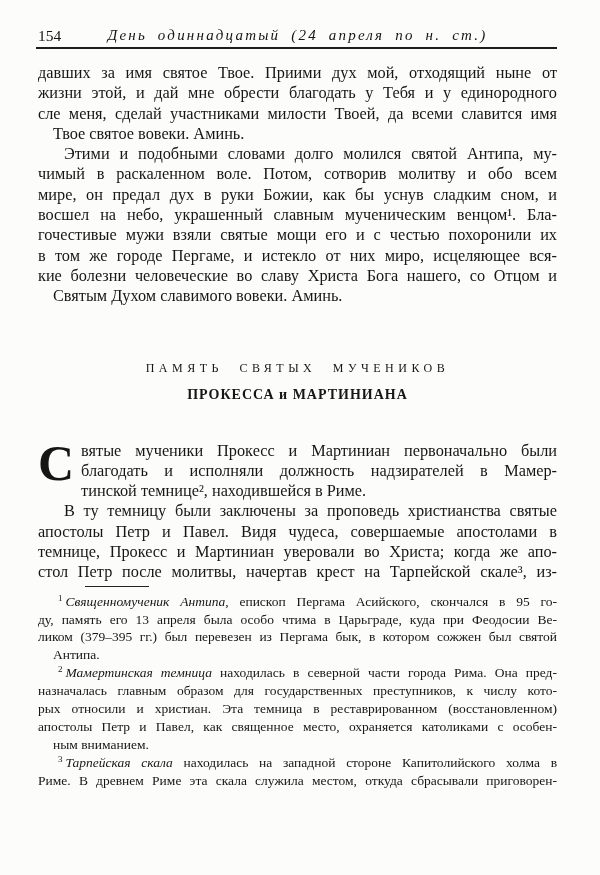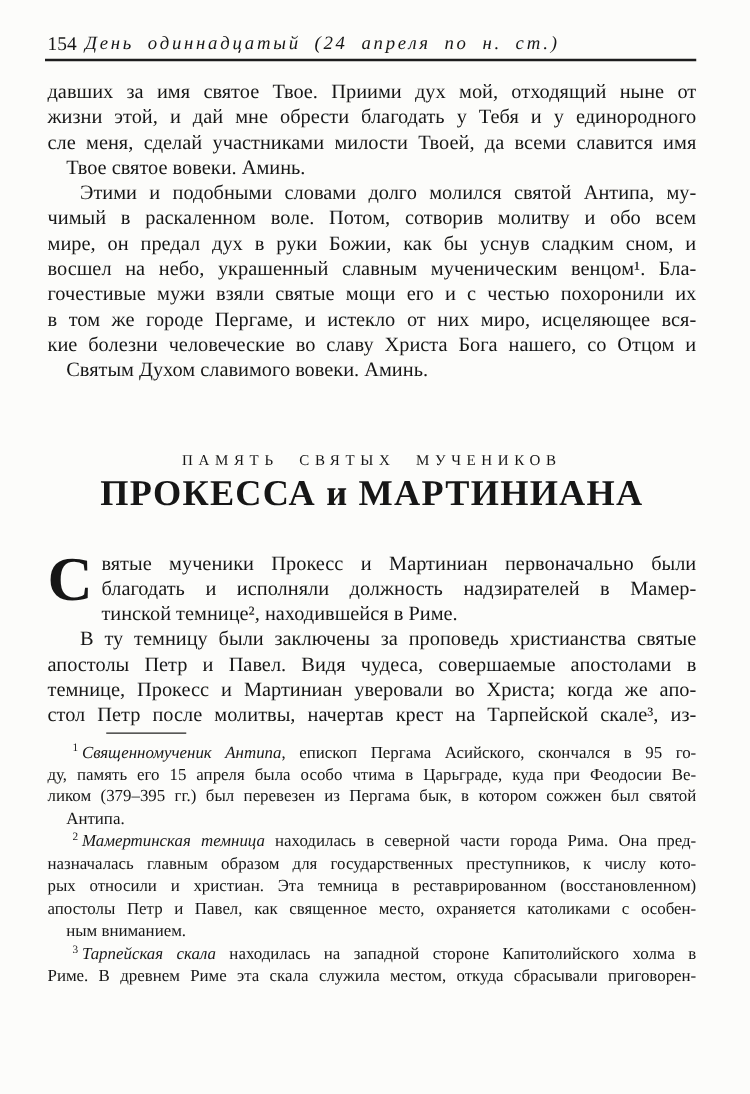--- a/index.html
+++ b/index.html
@@ -9,21 +9,21 @@
     font-family:"Liberation Serif","DejaVu Serif",serif;
     color:#161616;
     position:relative;
     overflow:hidden;
   }
   .page{position:absolute;inset:0;}
   
   .hdr{position:absolute;top:27px;left:38px;width:519px;height:20px;}
   .pagenum{position:absolute;left:0;top:0;font-size:15.5px;}
   .runtitle{
-    display:block;
+    display:block;text-align:center;
     font-style:italic;font-size:15px;
     letter-spacing:2.2px;word-spacing:5px;
     padding:0 30px;
   }
   .hrule{position:absolute;top:47px;left:36px;width:521px;height:2px;background:#1d1d1d;}
   
   .col{position:absolute;top:63px;left:38px;width:519px;}
   .para{margin:0;}
   .jl{
     font-size:16.3px;line-height:20.3px;
@@ -33,21 +33,21 @@
   .jl.final{text-align-last:left;margin-left:15px;}
   .jl.indent{text-indent:26px;}
   
   .kicker{
     margin-top:52px;text-align:center;
     font-size:12px;line-height:18px;
     letter-spacing:4.5px;word-spacing:9px;
   }
   .bigtitle{
     margin-top:6px;text-align:center;
-    font-size:29px;line-height:24px;font-weight:bold;
+    font-size:14px;line-height:24px;font-weight:bold;
     letter-spacing:1px;
   }
   
   .dc-para{margin-top:34px;}
   .dropcap{
     float:left;
     font-size:50px;line-height:40px;
     font-weight:bold;
     padding:2px 7px 0 0;
   }
@@ -109,21 +109,21 @@
       <div class="jl">темнице, Прокесс и Мартиниан уверовали во Христа; когда же апо-</div>
       <div class="jl">стол Петр после молитвы, начертав крест на Тарпейской скале³, из-</div>
     </div>
 
     <div class="fnrule"></div>
 
     <section class="fns">
 
       <div class="fn">
         <div class="jl fn-first"><sup class="fnm">1</sup><span class="it">Священномученик Антипа</span><span>, епископ Пергама Асийского, скончался в 95 го-</span></div>
-        <div class="jl">ду, память его 15 апреля была особо чтима в Царьграде, куда при Феодосии Ве-</div>
+        <div class="jl">ду, память его 13 апреля была особо чтима в Царьграде, куда при Феодосии Ве-</div>
         <div class="jl">ликом (379–395 гг.) был перевезен из Пергама бык, в котором сожжен был святой</div>
         <div class="jl final">Антипа.</div>
       </div>
 
       <div class="fn">
         <div class="jl fn-first"><sup class="fnm">2</sup><span class="it">Мамертинская темница</span><span> находилась в северной части города Рима. Она пред-</span></div>
         <div class="jl">назначалась главным образом для государственных преступников, к числу кото-</div>
         <div class="jl">рых относили и христиан. Эта темница в реставрированном (восстановленном)</div>
         <div class="jl">апостолы Петр и Павел, как священное место, охраняется католиками с особен-</div>
         <div class="jl final">ным вниманием.</div>

